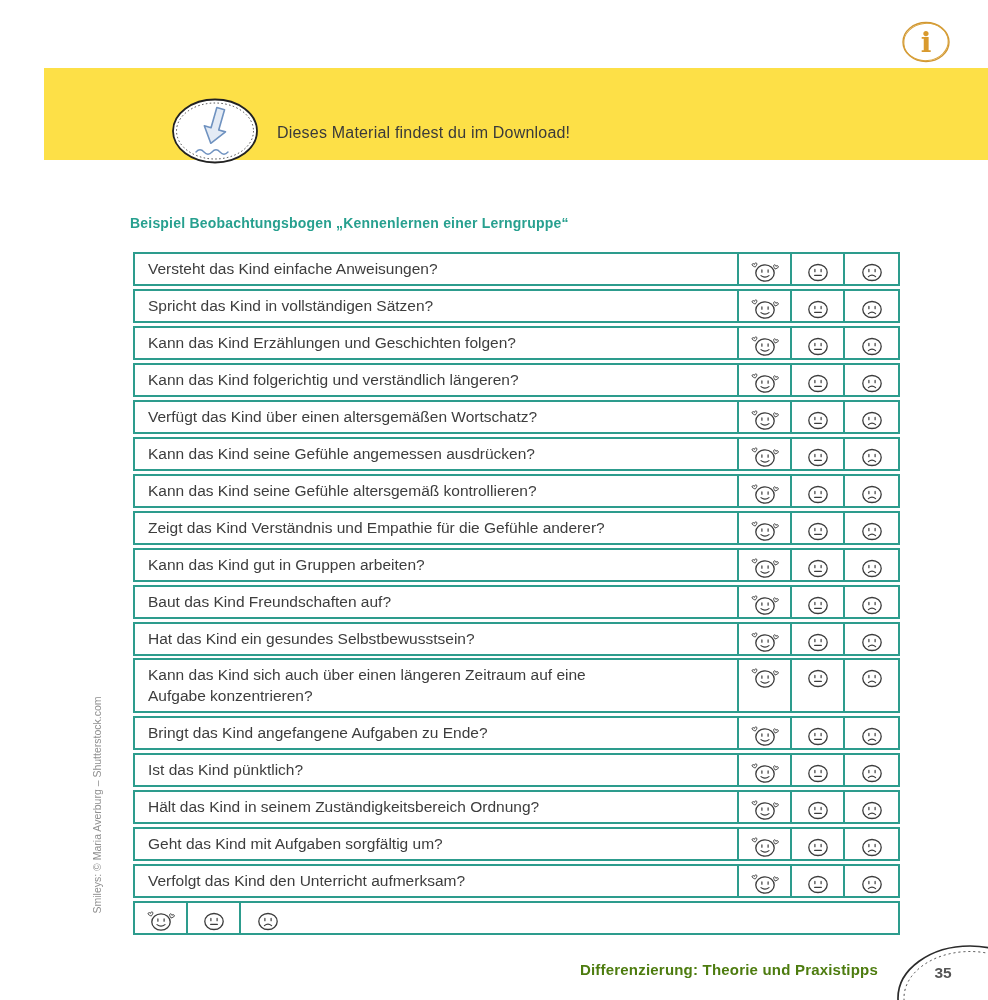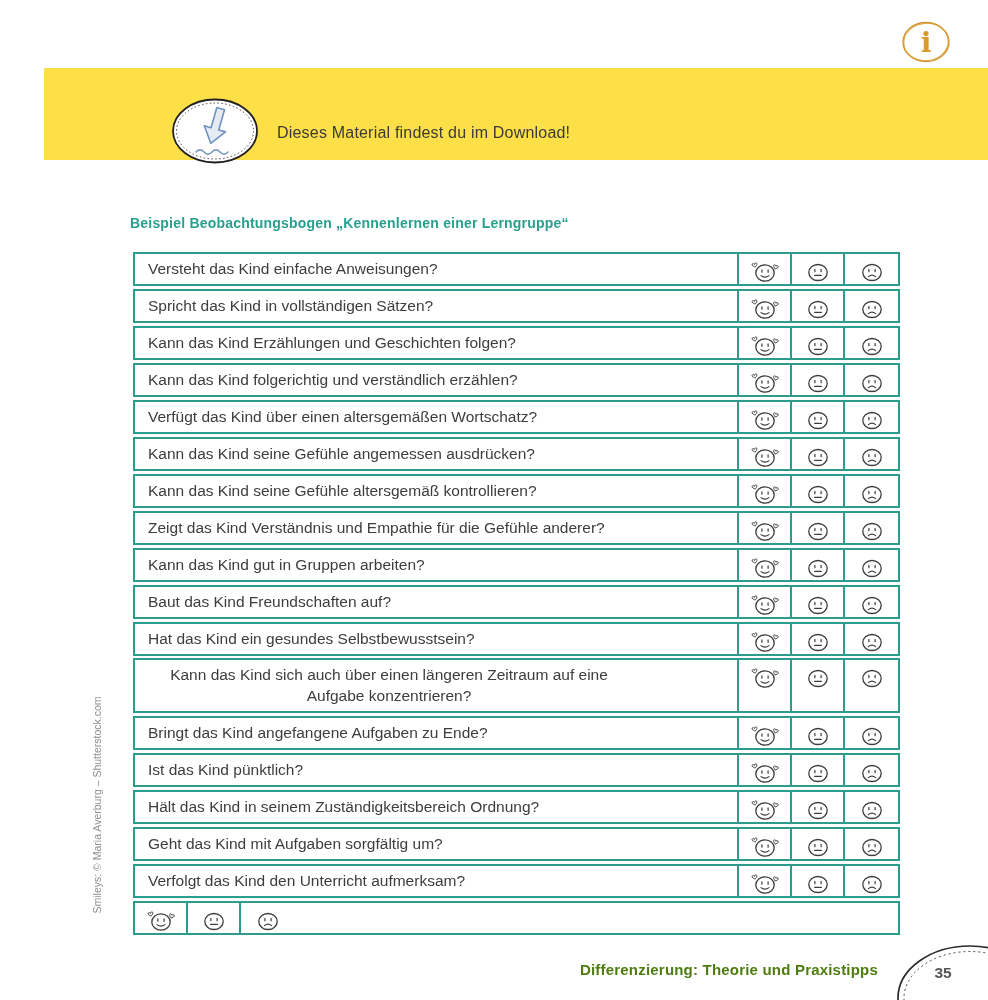--- a/index.html
+++ b/index.html
@@ -25,21 +25,21 @@
   .table-wrap { position:absolute; left:133px; top:252px; width:767px; }
   .obs-row {
     display:flex; align-items:stretch; box-sizing:border-box;
     border:2px solid #2d9c8d; margin-bottom:2.5px; min-height:34px; background:#fff;
   }
   .q-cell {
     flex:1; display:flex; align-items:center; box-sizing:border-box;
     padding:5px 10px 5px 13px; font-size:15.5px; line-height:1.32; color:#3d3d3d;
     border-right:2px solid #2d9c8d;
   }
-  .q-cell span { display:inline-block; max-width:482px;text-align:center; }
+  .q-cell span { display:inline-block; max-width:482px; }
   .s-cell {
     width:53px; box-sizing:border-box; display:flex; justify-content:center;
     align-items:flex-start; padding-top:7px; border-right:2px solid #2d9c8d;
   }
   .s-cell.last { border-right:none; }
   .credit {
     position:absolute; left:97px; top:805px;
     transform:translate(-50%,-50%) rotate(-90deg); transform-origin:center;
     white-space:nowrap; font-size:10.5px; color:#8f8f8f;
   }
@@ -162,21 +162,21 @@
           <svg width="24" height="22" viewBox="0 0 24 22">
             <ellipse cx="12" cy="11.5" rx="9.2" ry="8" fill="none" stroke="#3c3c3c" stroke-width="1.3"></ellipse>
             <path d="M8.9,8.4 v2.3 M15.1,8.4 v2.3" stroke="#3c3c3c" stroke-width="1.2" stroke-linecap="round" fill="none"></path>
             <path d="M8.4,15.6 Q12,12.6 15.6,15.6" stroke="#3c3c3c" stroke-width="1.2" stroke-linecap="round" fill="none"></path>
           </svg>
         </div>
       </div>
 
       <div class="obs-row">
         <div class="q-cell">
-          <span>Kann das Kind folgerichtig und verständlich erzählen?</span>
+          <span>Kann das Kind folgerichtig und verständlich längeren?</span>
         </div>
         <div class="s-cell">
           <svg width="30" height="22" viewBox="0 0 30 22">
             <ellipse cx="15" cy="12" rx="9.2" ry="8.2" fill="none" stroke="#3c3c3c" stroke-width="1.3"></ellipse>
             <path d="M11.9,8.9 v2.3 M18.1,8.9 v2.3" stroke="#3c3c3c" stroke-width="1.2" stroke-linecap="round" fill="none"></path>
             <path d="M11,14.6 Q15,17.8 19,14.6" stroke="#3c3c3c" stroke-width="1.2" stroke-linecap="round" fill="none"></path>
             <path d="M0,0.8 C-0.7,-0.9 -2.6,-0.5 -2.4,0.9 C-2.2,2.1 -0.9,2.7 0,3.6 C0.9,2.7 2.3,2.1 2.4,0.9 C2.6,-0.5 0.7,-0.9 0,0.8 Z" transform="translate(4.3,2.6) rotate(-15)" fill="none" stroke="#3c3c3c" stroke-width="0.9"></path>
             <path d="M0,0.8 C-0.7,-0.9 -2.6,-0.5 -2.4,0.9 C-2.2,2.1 -0.9,2.7 0,3.6 C0.9,2.7 2.3,2.1 2.4,0.9 C2.6,-0.5 0.7,-0.9 0,0.8 Z" transform="translate(26.2,4.6) rotate(18)" fill="none" stroke="#3c3c3c" stroke-width="0.9"></path>
           </svg>
         </div>

